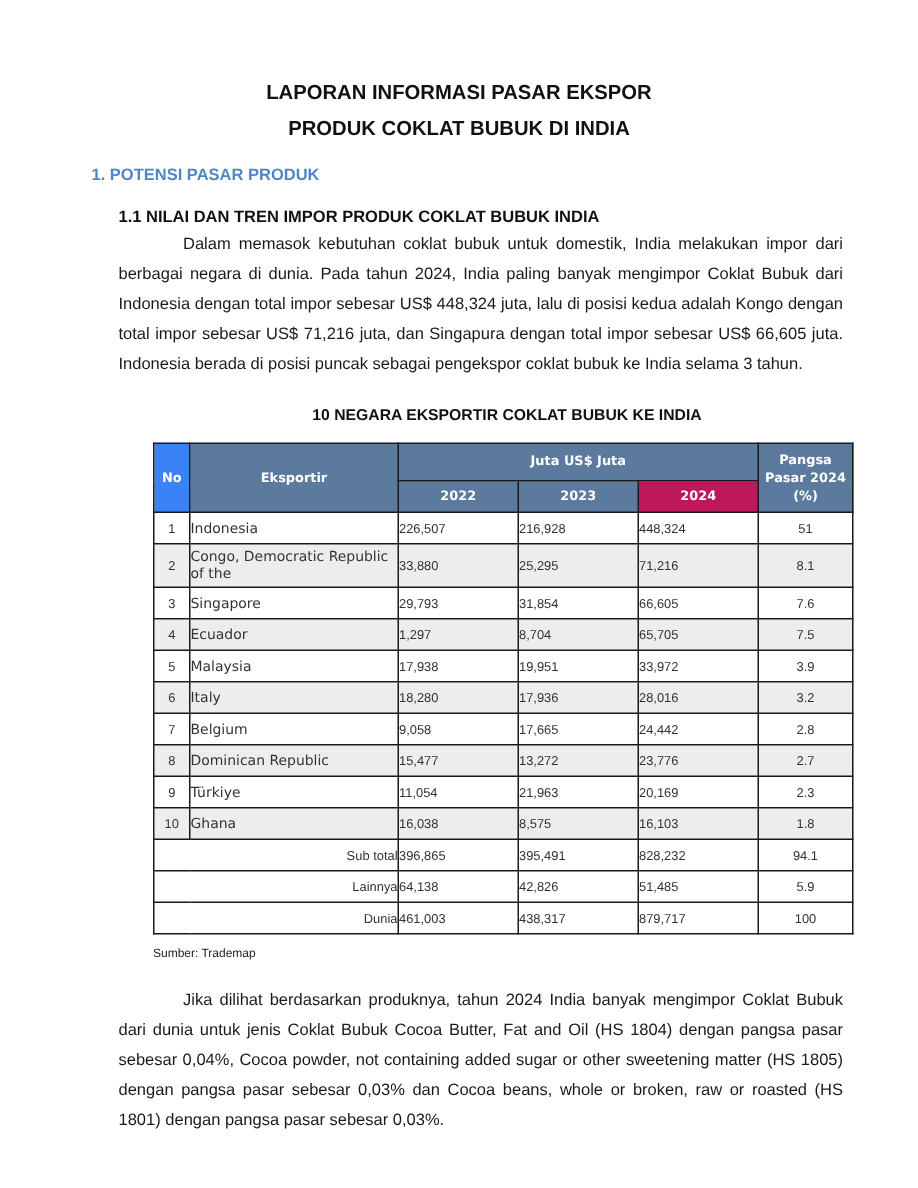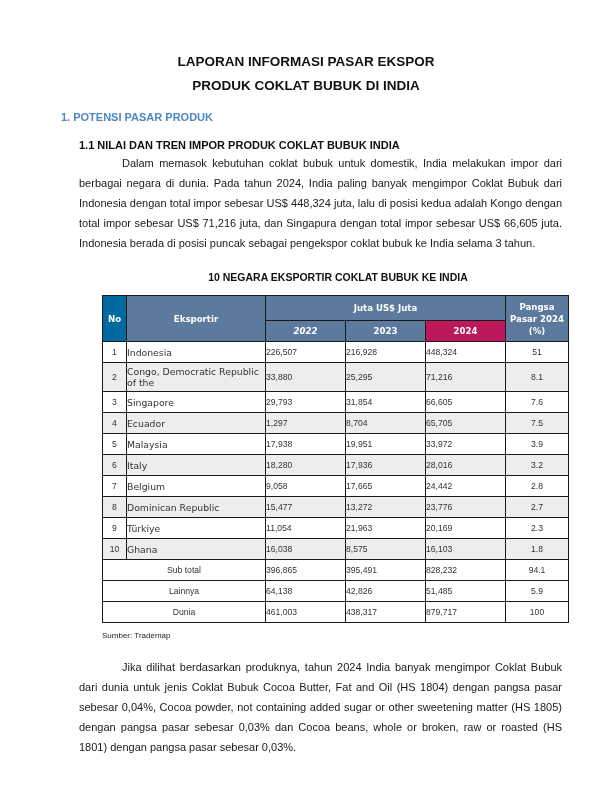--- a/index.html
+++ b/index.html
@@ -25,50 +25,50 @@
   th.hgroup { height: 24px; }
   th.hyear { height: 20px; }
   td.no { width: 23px; text-align: center; font-size: 8.6px; color: #333; }
   td.name { width: 138px; padding-left: 5px; font-family: "DejaVu Sans", sans-serif; font-size: 9.3px; color: #333; line-height: 11px; }
   td.num { text-align: left; font-size: 8.6px; color: #333; }
   td.share { width: 62px; text-align: center; font-size: 8.6px; color: #333; }
   tr.body td { height: 20px; }
   tr.body.tall td { height: 28px; }
   tr.body.alt td { background: #ededed; }
   tr.foot td { height: 20px; }
-  td.flabel { padding-left: 4px; font-size: 8.6px; color: #333; text-align: center; }
+  td.flabel { padding-left: 4px; font-size: 8.6px; color: #333; text-align: right; }
   .source { position: absolute; left: 102px; top: 631px; font-size: 8px; color: #222; }
 </style>
 </head>
 <body>
 
 <div id="t1" class="title">LAPORAN INFORMASI PASAR EKSPOR</div>
 <div id="t2" class="title">PRODUK COKLAT BUBUK DI INDIA</div>
 
 <div class="h1">1.  POTENSI PASAR PRODUK</div>
 <div class="h2">1.1  NILAI DAN TREN IMPOR PRODUK COKLAT BUBUK INDIA</div>
 
 <div id="p1" class="para">Dalam memasok kebutuhan coklat bubuk untuk domestik, India melakukan impor dari berbagai negara di dunia. Pada tahun 2024, India paling banyak mengimpor Coklat Bubuk dari Indonesia dengan total impor sebesar US$ 448,324 juta, lalu di posisi kedua adalah Kongo dengan total impor sebesar US$ 71,216 juta, dan Singapura dengan total impor sebesar US$ 66,605 juta. Indonesia berada di posisi puncak sebagai pengekspor coklat bubuk ke India selama 3 tahun.</div>
 
 <div class="tcap">10 NEGARA EKSPORTIR COKLAT BUBUK KE INDIA</div>
 
 <table class="data">
   <thead>
     <tr>
-      <th rowspan="2" style="width: 23px; background: #0369a1;">No</th>
+      <th rowspan="2" style="width: 23px; background: #3b82f6;">No</th>
       <th rowspan="2" style="width: 138px; background: rgb(91, 122, 157);">Eksportir</th>
       <th colspan="3" class="hgroup" style="background: rgb(91, 122, 157);">Juta US$ Juta</th>
       <th rowspan="2" style="width: 62px; line-height: 12px; background: rgb(91, 122, 157);">
         <span>Pangsa</span><br>
         <span>Pasar 2024</span><br>
         <span>(%)</span>
       </th>
     </tr>
     <tr>
-      <th class="hyear" style="background: rgb(91, 122, 157); font-style: italic;">2022</th>
+      <th class="hyear" style="background: rgb(91, 122, 157);">2022</th>
       <th class="hyear" style="background: rgb(91, 122, 157);">2023</th>
       <th class="hyear" style="background: #be185d;">2024</th>
     </tr>
   </thead>
   <tbody id="tbody">
       <tr class="body">
         <td class="no">1</td>
         <td class="name">Indonesia</td>
         <td class="num">226,507</td>
         <td class="num">216,928</td>

